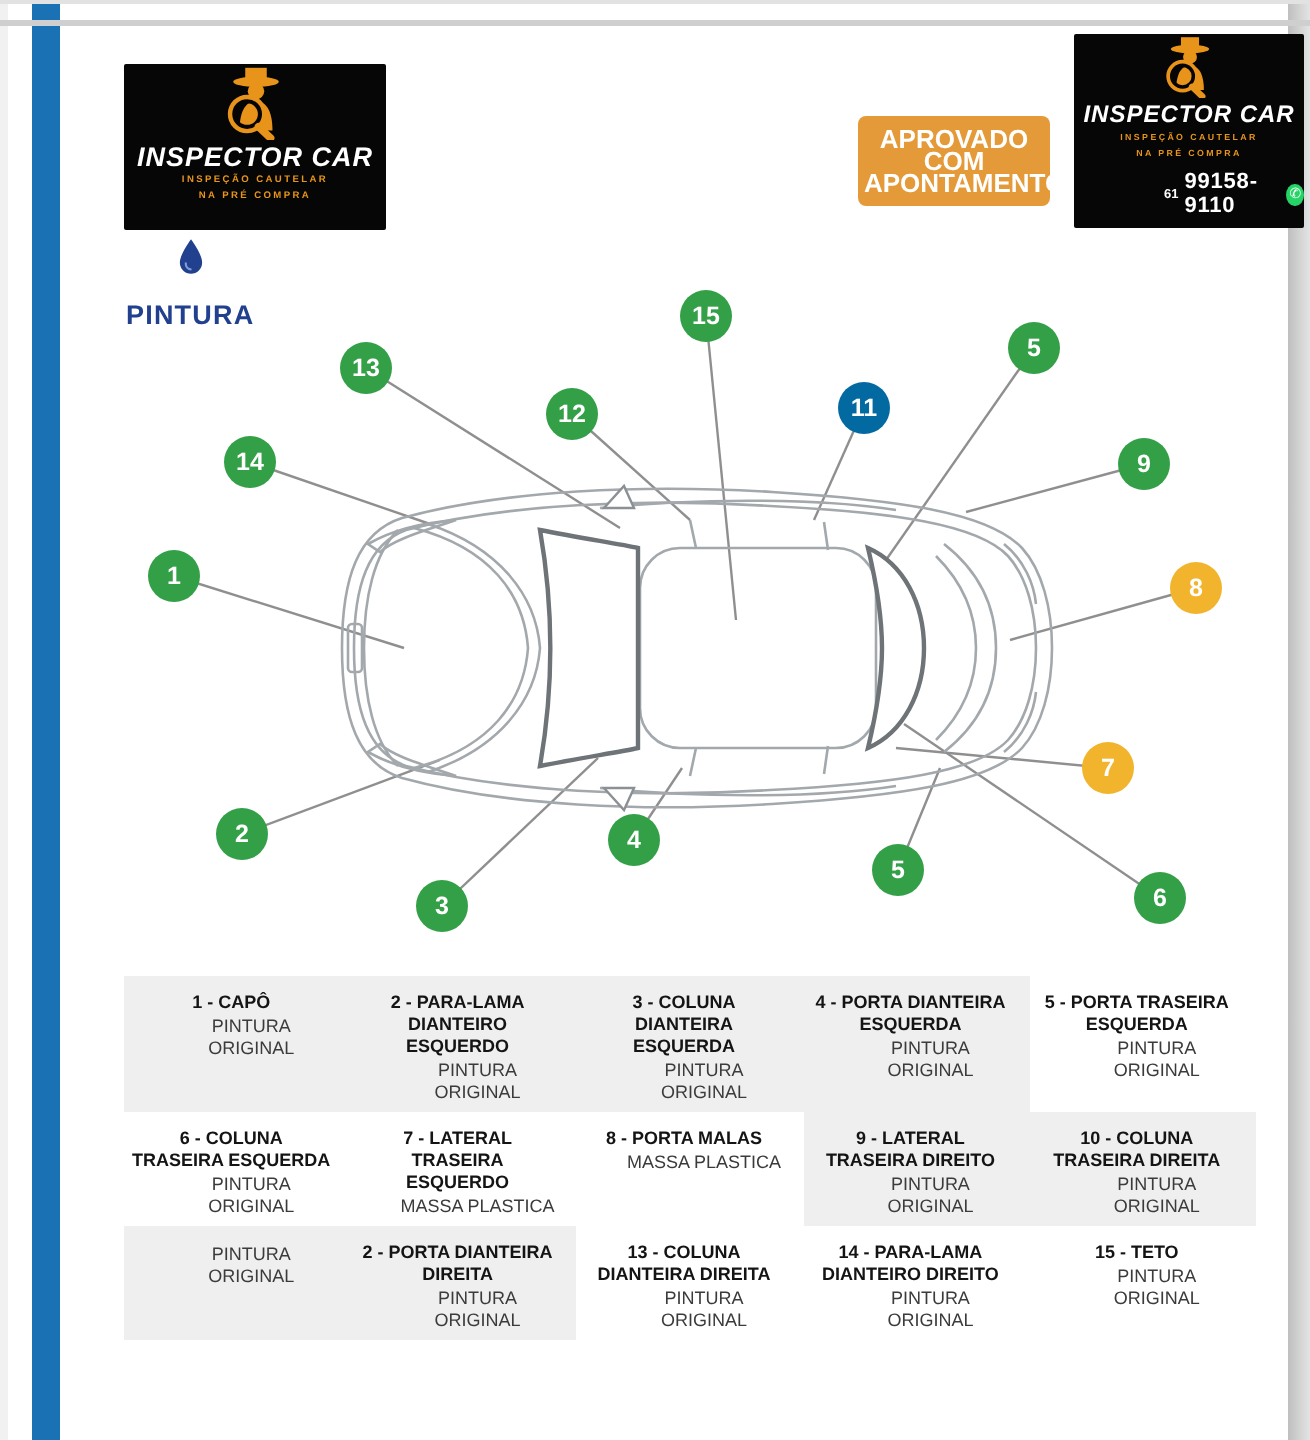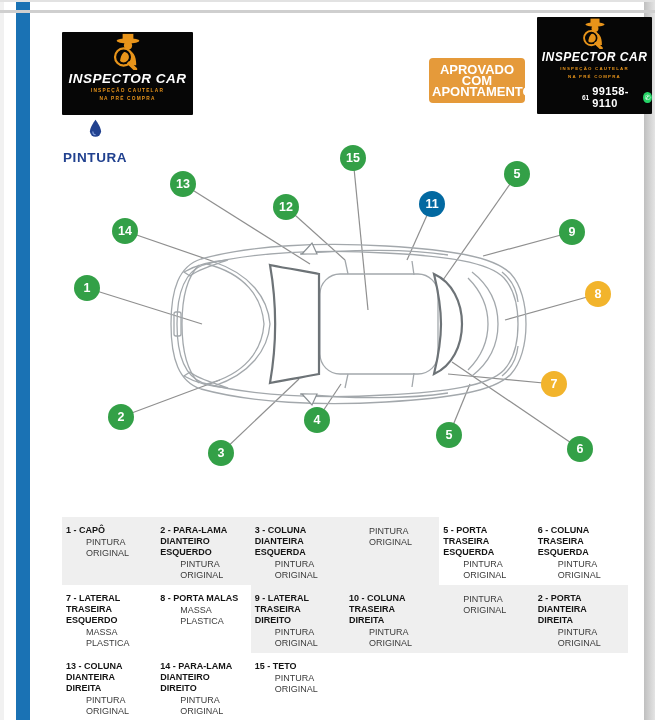--- a/index.html
+++ b/index.html
@@ -38,22 +38,22 @@
   
   .section-header{position:absolute; left:63px; top:117px; display:flex; align-items:center; gap:13px; z-index:6;flex-direction:column;}
   .section-title{font-size:13.5px; font-weight:bold; letter-spacing:.6px;}
 
   
   #diagram-svg{position:absolute; left:0; top:0; width:655px; height:720px; z-index:3; pointer-events:none;}
   .marker{position:absolute; width:26px; height:26px; border-radius:50%; color:#fff; font-size:12.5px;
           font-weight:bold; text-align:center; line-height:26px; z-index:4;}
 
   
-  .legend{position:absolute; left:62px; top:515px; width:566px; display:grid;
-          grid-template-columns:repeat(6,1fr); z-index:3;}
+  .legend{position:absolute; left:62px; top:486px; width:566px; display:grid;
+          grid-template-columns:repeat(5,1fr); z-index:3;text-align:center;}
   .cell{min-height:51px; box-sizing:border-box; padding:8px 10px 4px 4px; background:#fff;}
   .cell.alt{background:#efefef;}
   .cell .t{font-size:9px; font-weight:bold; color:#141414; line-height:11px;}
   .cell .s{font-size:9px; color:#3b3b3b; line-height:11px; margin-top:1px;padding-left:20px;}
 </style>
 </head>
 <body>
 
 <div class="page">
 
@@ -180,20 +180,21 @@
       </div>
       <div class="cell alt">
         <div class="t">2 - PARA-LAMA DIANTEIRO ESQUERDO</div>
         <div class="s">PINTURA ORIGINAL</div>
       </div>
       <div class="cell alt">
         <div class="t">3 - COLUNA DIANTEIRA ESQUERDA</div>
         <div class="s">PINTURA ORIGINAL</div>
       </div>
       <div class="cell alt">
+        <div class="t">4 - PORTA DIANTEIRA ESQUERDA</div>
         <div class="s">PINTURA ORIGINAL</div>
       </div>
       <div class="cell">
         <div class="t">5 - PORTA TRASEIRA ESQUERDA</div>
         <div class="s">PINTURA ORIGINAL</div>
       </div>
       <div class="cell">
         <div class="t">6 - COLUNA TRASEIRA ESQUERDA</div>
         <div class="s">PINTURA ORIGINAL</div>
       </div>

